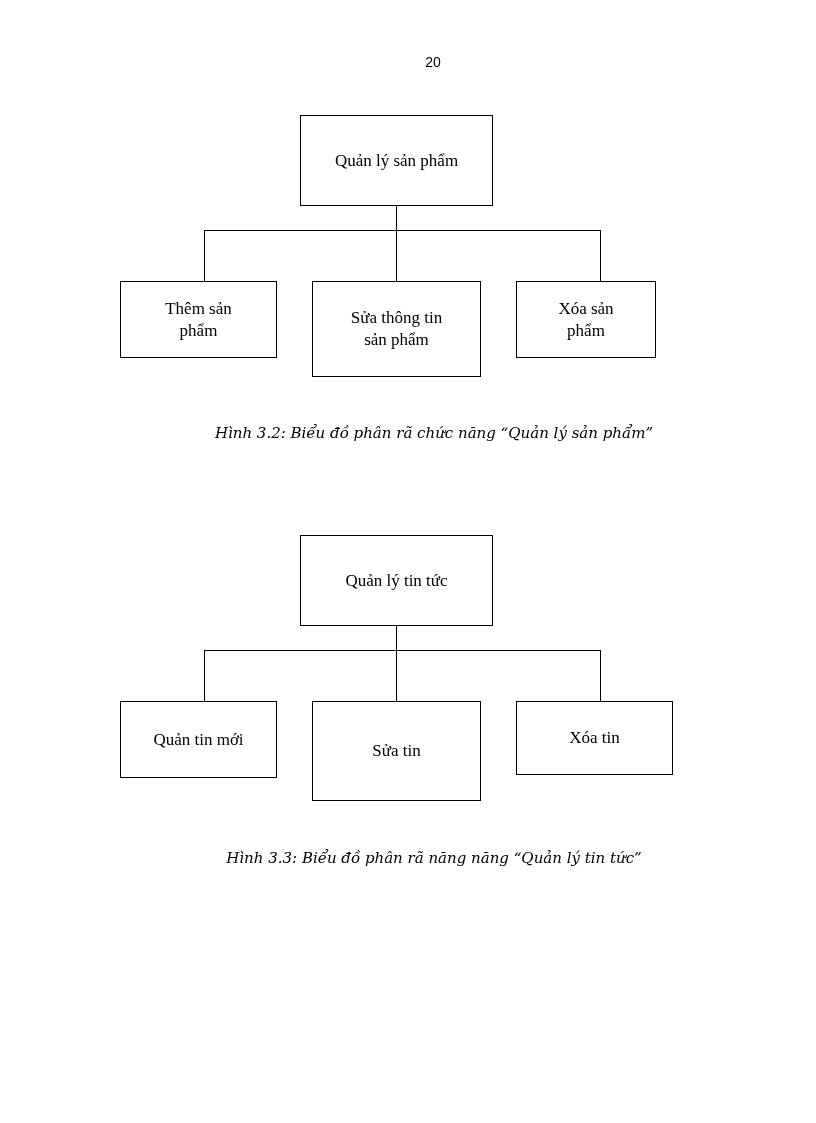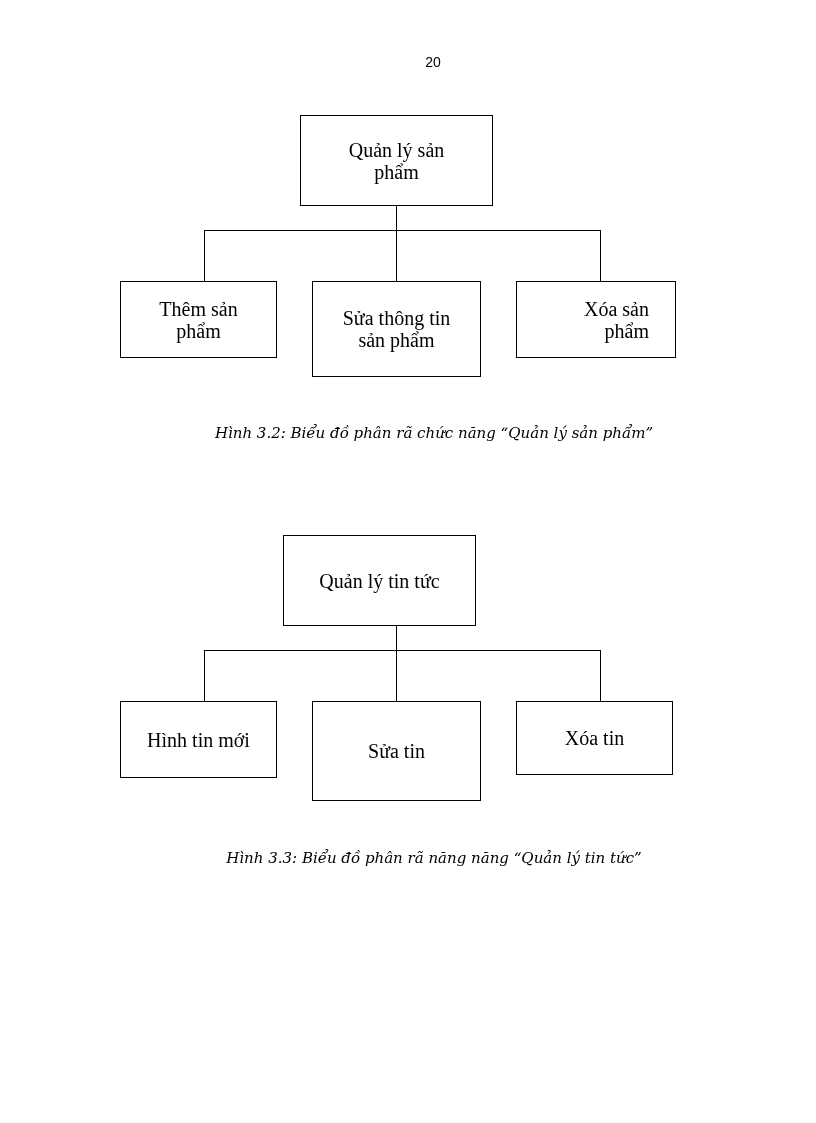--- a/index.html
+++ b/index.html
@@ -2,45 +2,45 @@
 <html><head>
 <meta charset="utf-8">
 <style>
   html, body { margin:0; padding:0; background:#ffffff; }
   body { width:816px; height:1123px; position:relative; overflow:hidden;
          font-family:"Liberation Serif", serif; color:#000; }
   .page-num { position:absolute; top:54px; left:0; width:816px; text-align:center;
               font-family:"Liberation Sans", sans-serif; font-size:14px;margin-left:25px; }
   .box { position:absolute; border:1px solid #000; background:#fff; box-sizing:border-box;
          display:flex; align-items:center; justify-content:center; text-align:center;
-         font-size:20px; line-height:22px; padding:0 26px; }
+         font-size:17px; line-height:22px; padding:0 26px; }
   .line { position:absolute; background:#000; }
   .caption { position:absolute; left:0; width:816px; text-align:center;
              font-family:"DejaVu Serif", serif; font-style:italic; font-size:15px;padding-left:26px; }
 </style>
 </head>
 <body>
 
 <div class="page-num">20</div>
 
 <div>
   <div class="box" style="left:300px;top:115px;width:193px;height:91px;">Quản lý  sản phẩm</div>
   <div class="line" style="left:396px;top:205px;width:1px;height:76px;"></div>
   <div class="line" style="left:204px;top:230px;width:397px;height:1px;"></div>
   <div class="line" style="left:204px;top:230px;width:1px;height:51px;"></div>
   <div class="line" style="left:600px;top:230px;width:1px;height:51px;"></div>
   <div class="box" style="left:120px;top:281px;width:157px;height:77px;">Thêm sản phẩm</div>
   <div class="box" style="left:312px;top:281px;width:169px;height:96px;">Sửa thông tin sản phẩm</div>
-  <div class="box" style="left:516px;top:281px;width:160px;height:77px;text-align:right;">Xóa sản phẩm</div>
+  <div class="box" style="left:516px;top:281px;width:140px;height:77px;">Xóa sản phẩm</div>
   <div class="caption" style="top:424px;">Hình 3.2: Biểu đồ phân rã chức năng “Quản lý sản phẩm”</div>
 </div>
 
 <div>
-  <div class="box" style="left:283px;top:535px;width:193px;height:91px;">Quản lý tin tức</div>
+  <div class="box" style="left:300px;top:535px;width:193px;height:91px;">Quản lý tin tức</div>
   <div class="line" style="left:396px;top:625px;width:1px;height:76px;"></div>
   <div class="line" style="left:204px;top:650px;width:397px;height:1px;"></div>
   <div class="line" style="left:204px;top:650px;width:1px;height:51px;"></div>
   <div class="line" style="left:600px;top:650px;width:1px;height:51px;"></div>
-  <div class="box" style="left:120px;top:701px;width:157px;height:77px;">Hình tin mới</div>
+  <div class="box" style="left:120px;top:701px;width:157px;height:77px;">Quản tin mới</div>
   <div class="box" style="left:312px;top:701px;width:169px;height:100px;">Sửa tin</div>
   <div class="box" style="left:516px;top:701px;width:157px;height:74px;">Xóa tin</div>
   <div class="caption" style="top:849px;">Hình 3.3: Biểu đồ phân rã năng năng “Quản lý tin tức”</div>
 </div>
 
 </body></html>

